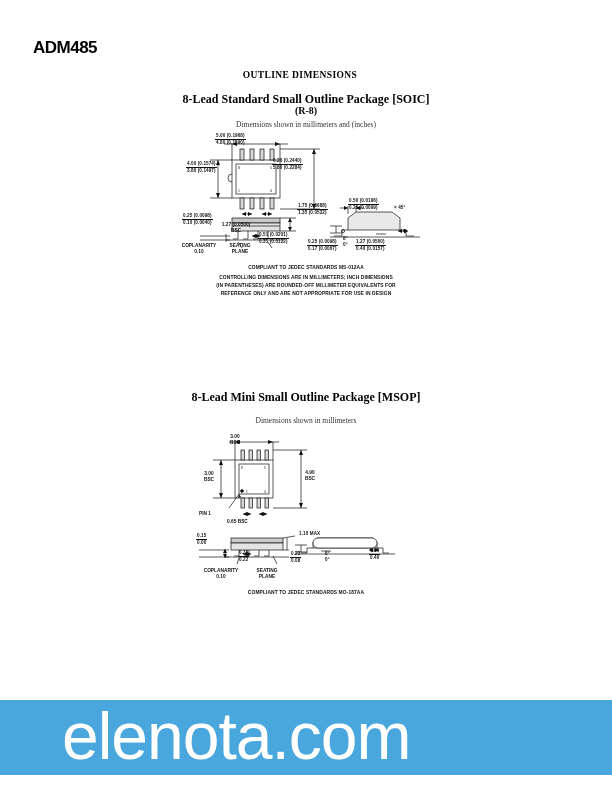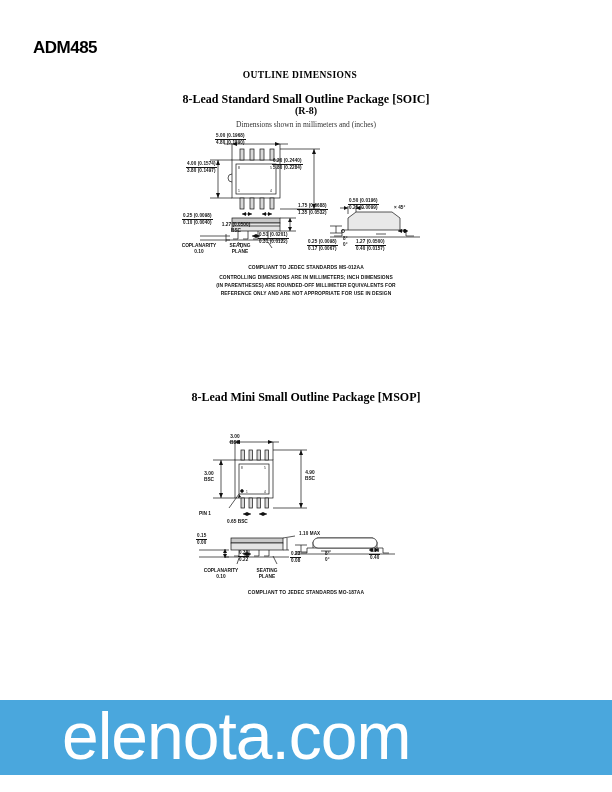--- a/index.html
+++ b/index.html
@@ -264,20 +264,21 @@
 
   <div class="dim" style="left:343px;top:236px;">8°</div>
   <div class="dim" style="left:343px;top:242px;">0°</div>
 
   <div class="note" style="top:264px;">COMPLIANT TO JEDEC STANDARDS MS-012AA</div>
   <div class="note" style="top:274px;">CONTROLLING DIMENSIONS ARE IN MILLIMETERS; INCH DIMENSIONS</div>
   <div class="note" style="top:282px;">(IN PARENTHESES) ARE ROUNDED-OFF MILLIMETER EQUIVALENTS FOR</div>
   <div class="note" style="top:290px;">REFERENCE ONLY AND ARE NOT APPROPRIATE FOR USE IN DESIGN</div>
 
   <div class="pkg-title" style="top:390px;">8-Lead Mini Small Outline Package [MSOP]</div>
+  <div class="pkg-units" style="top:416px;">Dimensions shown in millimeters</div>
 
   <div class="drawing" style="left:195px;top:432px;width:220px;height:165px;">
     <svg width="220" height="165" viewBox="0 0 220 165">
       <g stroke="#111" stroke-width="0.7" fill="none">
 
         <rect x="40" y="28" width="38" height="38" fill="#ffffff"></rect>
         <rect x="44" y="32" width="30" height="30" fill="#ffffff"></rect>
 
         <rect x="46" y="18" width="3.5" height="10" fill="#d8d8d8"></rect>
         <rect x="54" y="18" width="3.5" height="10" fill="#d8d8d8"></rect>

